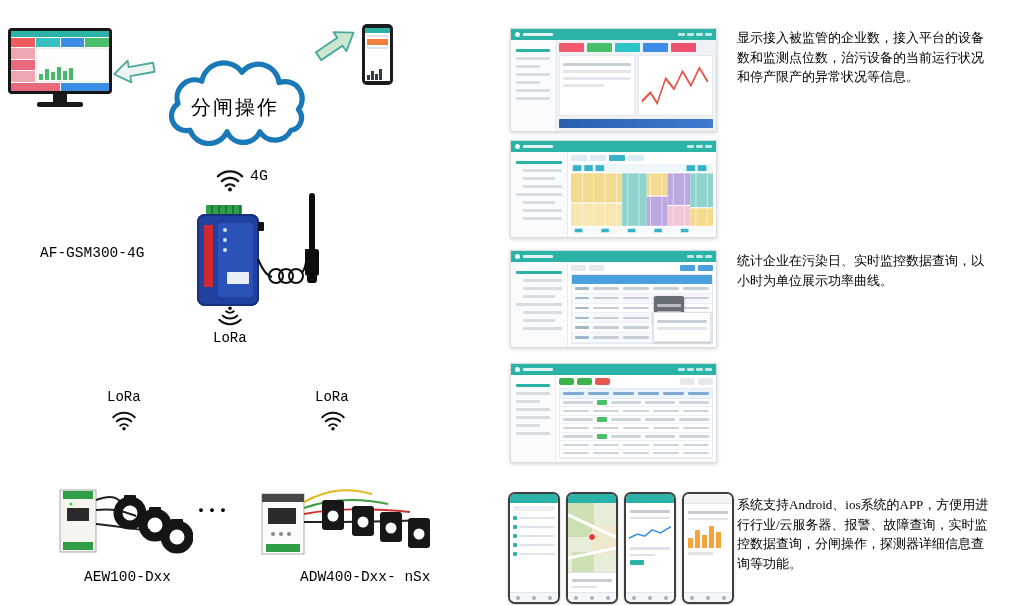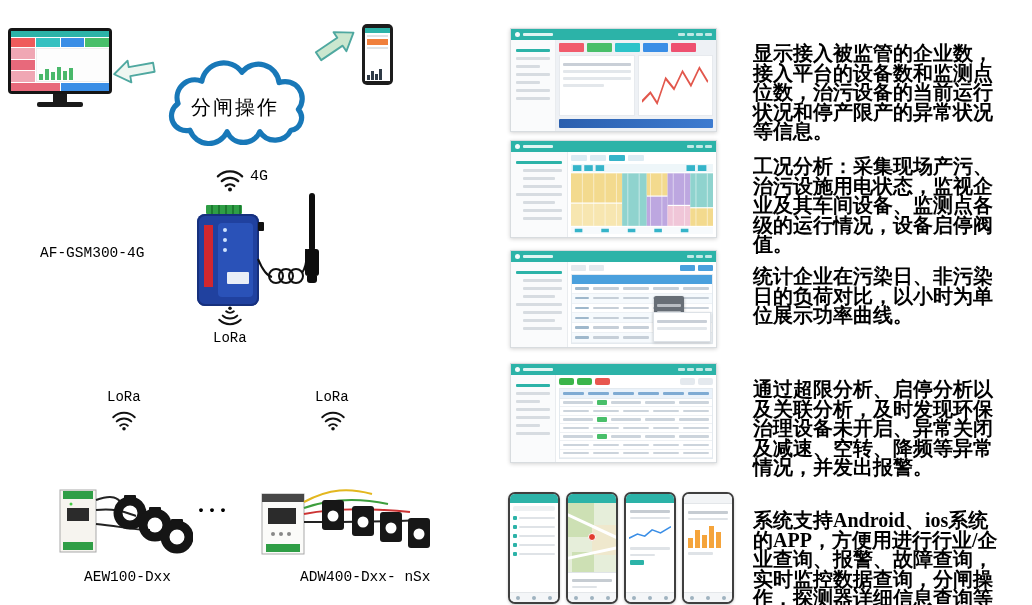--- a/index.html
+++ b/index.html
@@ -158,21 +158,21 @@
   .ph-sheet{position:absolute;left:0;right:0;bottom:0;height:20px;background:#fff;border-top:1px solid #e0e4e8;padding:2px 3px;box-sizing:border-box;}
   .ph-nav{height:9px;background:#f4f6f8;border-top:1px solid #e4e7ea;display:flex;justify-content:space-around;align-items:center;flex:none;}
   .ph-nav i{width:4px;height:4px;border-radius:50%;background:#9fb3c0;}
   .ph-body svg{width:100%;height:20px;display:block;}
   .ph-body polyline{fill:none;stroke:#3a8ee6;stroke-width:1.5;}
   .chipt{display:block;width:14px;height:5px;background:#2cb3a8;border-radius:1px;margin:3px 1px;}
   .obars{display:flex;align-items:flex-end;gap:2px;height:24px;margin:3px 1px;}
   .obars i{width:5px;background:#f5a43b;}
 
   
-  .feature-text{position:absolute;left:737px;width:252px;margin:16px;font-size:20px;line-height:19.5px;color:#000;font-weight:bold;}
+  .feature-text{position:absolute;left:737px;width:252px;margin:0;font-size:13px;line-height:19.5px;color:#000;}
 </style>
 </head>
 <body>
 
 <div class="canvas">
 
   <div class="monitor">
     <div class="mon-frame">
       <div class="mon-screen">
         <div class="msc-head"></div>
@@ -428,21 +428,20 @@
           <rect x="0" y="54" width="150" height="6" fill="#f7fafc"></rect>
           <rect x="4" y="55.5" width="8" height="3" fill="#35b4c9"></rect>
             <rect x="32" y="55.5" width="8" height="3" fill="#35b4c9"></rect>
             <rect x="60" y="55.5" width="8" height="3" fill="#35b4c9"></rect>
             <rect x="88" y="55.5" width="8" height="3" fill="#35b4c9"></rect>
             <rect x="116" y="55.5" width="8" height="3" fill="#35b4c9"></rect>
         </svg>
       </div>
     </div>
   </div>
-  <p class="feature-text" style="top:141px">工况分析：采集现场产污、治污设施用电状态，监视企业及其车间设备、监测点各级的运行情况，设备启停阀值。</p>
 
   <div class="shot" style="left:510px;top:250px;width:205px;height:96px">
     <div class="shot-head">
         <i class="sh-dot"></i>
         <i class="sh-title"></i>
         <span class="sh-menu">
           <i></i>
           <i></i>
           <i></i>
         </span>
@@ -516,21 +515,21 @@
             <i></i>
             <i></i>
           </div>
         <div class="s3-popover">
             <i class="ln w"></i>
             <i class="ln"></i>
           </div>
       </div>
     </div>
   </div>
-  <p class="feature-text" style="top:251px">统计企业在污染日、非污染日的负荷对比，以小时为单位展示功率曲线。</p>
+  <p class="feature-text" style="top:251px">统计企业在污染日、实时监控数据查询，以小时为单位展示功率曲线。</p>
 
   <div class="shot" style="left:510px;top:363px;width:205px;height:98px">
     <div class="shot-head">
         <i class="sh-dot"></i>
         <i class="sh-title"></i>
         <span class="sh-menu">
           <i></i>
           <i></i>
           <i></i>
           <i></i>
@@ -612,21 +611,20 @@
                 <i></i>
                 <i></i>
                 <i></i>
                 <i></i>
               </div>
           </div>
         </div>
       </div>
     </div>
   </div>
-  <p class="feature-text" style="top:364px">通过超限分析、启停分析以及关联分析，及时发现环保治理设备未开启、异常关闭及减速、空转、降频等异常情况，并发出报警。</p>
 
   <div class="phones">
     <div class="phone">
       <div class="ph-head"></div>
       <div class="ph-body">
         <i class="ph-search"></i>
         <div class="ph-list">
           <span>
               <i class="bullet"></i>
               <i class="l"></i>
@@ -707,15 +705,15 @@
         </div>
         <i class="l s"></i>
       </div>
       <div class="ph-nav">
           <i></i>
           <i></i>
           <i></i>
         </div>
     </div>
   </div>
-  <p class="feature-text" style="top:495px">系统支持Android、ios系统的APP，方便用进行行业/企业查询、报警、故障查询，实时监控数据查询，分闸操作，探测器详细信息查询等功能。</p>
+  <p class="feature-text" style="top:495px">系统支持Android、ios系统的APP，方便用进行行业/云服务器、报警、故障查询，实时监控数据查询，分闸操作，探测器详细信息查询等功能。</p>
 
 </div>
 
 </body></html>

